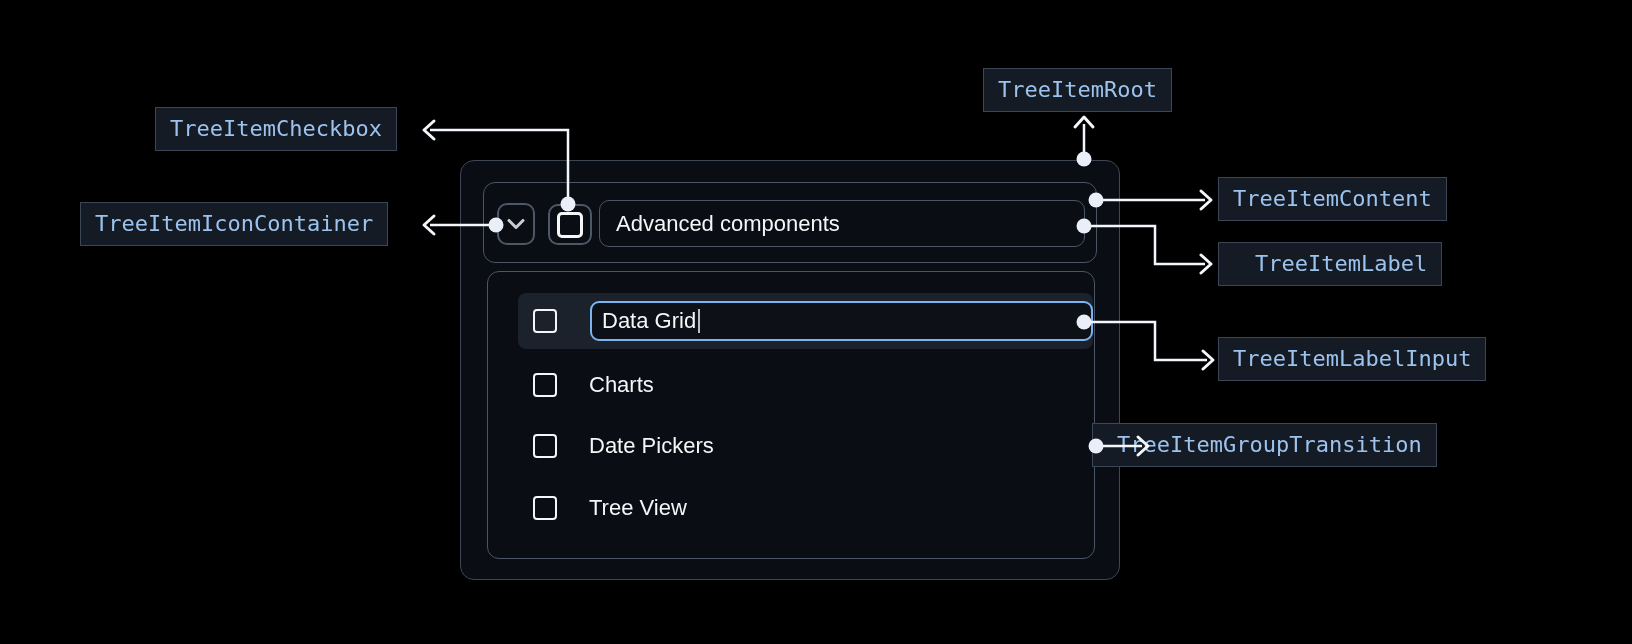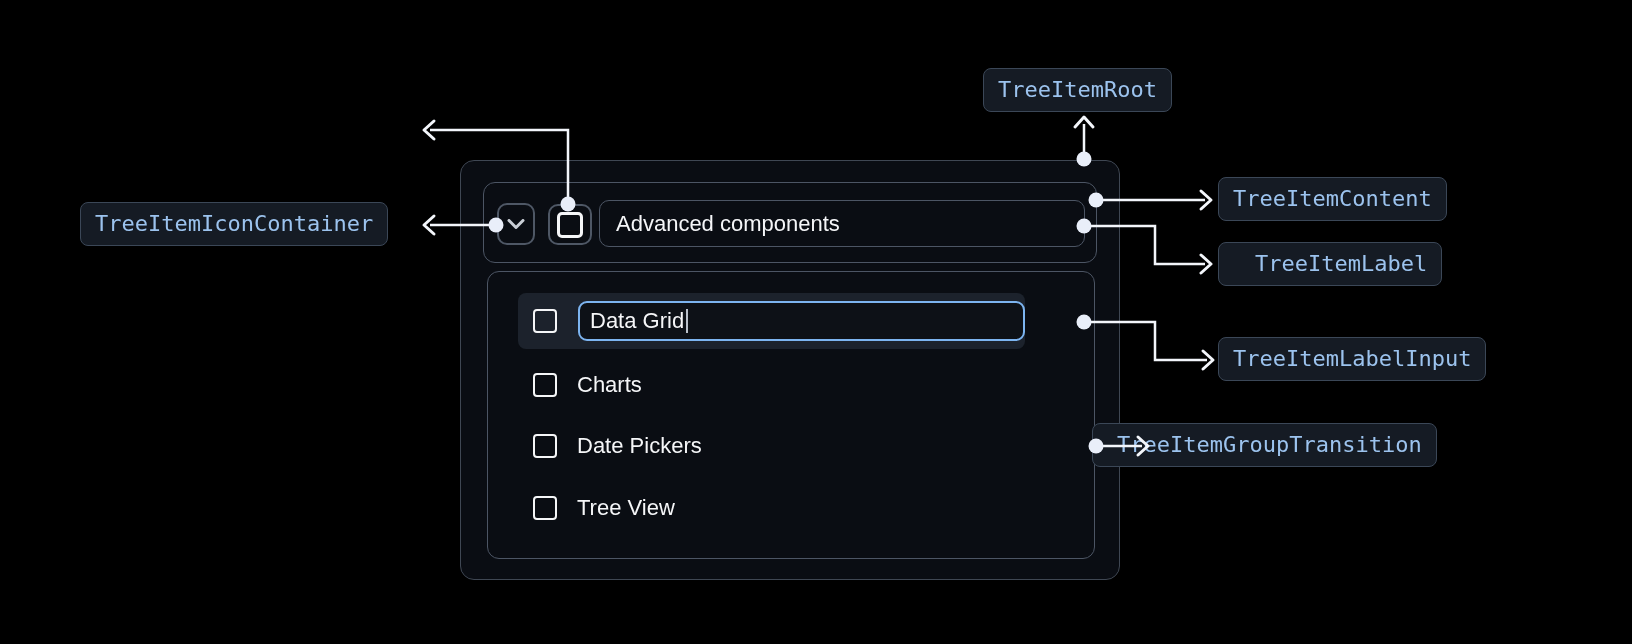--- a/index.html
+++ b/index.html
@@ -19,36 +19,36 @@
   .checkbox-btn{left:548px;top:204px;width:44px;height:41px;
     border:2px solid var(--btn-border);border-radius:10px;
     display:flex;align-items:center;justify-content:center;}
   .cb-inner{width:26px;height:26px;border:3px solid var(--text);border-radius:5px;box-sizing:border-box;}
   .label-box{left:599px;top:200px;width:486px;height:47px;
     border:1.5px solid var(--border);border-radius:10px;
     display:flex;align-items:center;padding-left:16px;text-align:center;}
   .label-box span{font-size:22px;color:var(--text);}
   .group-box{left:487px;top:271px;width:608px;height:288px;
     border:1.5px solid var(--border);border-radius:12px;}
-  .row{left:518px;width:507px;display:flex;align-items:center;}
+  .row{left:518px;width:575px;display:flex;align-items:center;gap:12px;}
   .row-editing{top:293px;height:56px;background:var(--row-bg);border-radius:8px;}
   .row-cb{width:24px;height:24px;margin-left:15px;border:2.5px solid var(--text);
     border-radius:4px;box-sizing:border-box;flex:none;}
   .row-label{margin-left:20px;font-size:22px;color:var(--text);}
   .label-input{margin-left:21px;width:505px;height:40px;box-sizing:border-box;
     border:2px solid var(--input-border);border-radius:9px;background:var(--input-bg);
     display:flex;align-items:center;padding-left:10px;}
   .label-input span{font-size:22px;color:var(--text);}
   .caret{width:2px;height:24px;background:var(--caret);margin-left:2px;}
   .r-charts{top:361px;height:48px;}
   .r-date{top:422px;height:48px;text-align:right;}
   .r-tree{top:484px;height:48px;}
   
   .badge{position:absolute;padding:8px 14px;border:1.5px solid var(--badge-border);
-    border-radius:8px;background:var(--badge-bg);color:var(--badge-text);
+    border-radius:0;background:var(--badge-bg);color:var(--badge-text);
     font-family:"DejaVu Sans Mono",monospace;font-size:22px;line-height:1.2;white-space:nowrap;}
   .b-root{left:983px;top:68px;}
   .b-checkbox{left:155px;top:107px;}
   .b-iconcontainer{left:80px;top:202px;}
   .b-content{left:1218px;top:177px;}
   .b-label{left:1218px;top:242px;padding-left:36px;}
   .b-labelinput{left:1218px;top:337px;}
   .b-grouptransition{left:1092px;top:423px;padding-left:24px;}
   
   #connectors{position:absolute;left:0;top:0;pointer-events:none;}
@@ -98,20 +98,21 @@
     <div class="row-cb"></div>
     <span class="row-label">Date Pickers</span>
   </div>
 
   <div class="abs row r-tree">
     <div class="row-cb"></div>
     <span class="row-label">Tree View</span>
   </div>
 
   <div class="badge b-root">TreeItemRoot</div>
+  <div class="badge b-checkbox">TreeItemCheckbox</div>
   <div class="badge b-content">TreeItemContent</div>
   <div class="badge b-iconcontainer">TreeItemIconContainer</div>
   <div class="badge b-label">TreeItemLabel</div>
   <div class="badge b-labelinput">TreeItemLabelInput</div>
   <div class="badge b-grouptransition">TreeItemGroupTransition</div>
 
   <svg id="connectors" width="1632" height="644" viewBox="0 0 1632 644">
     <g>
       <path d="M1084 157 L1084 124"></path>
       <polyline points="1075,127 1084,117 1093,127"></polyline>

